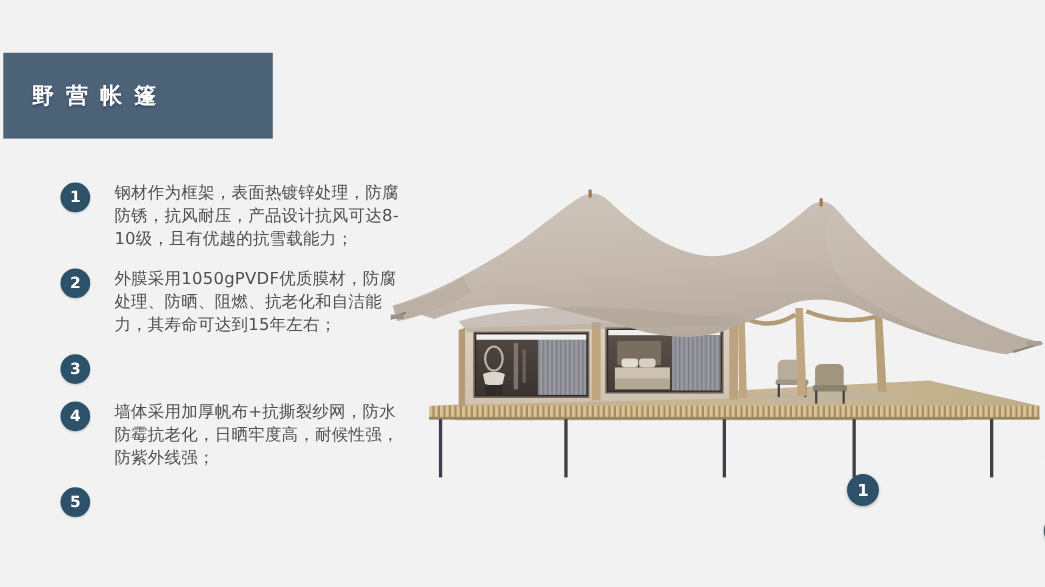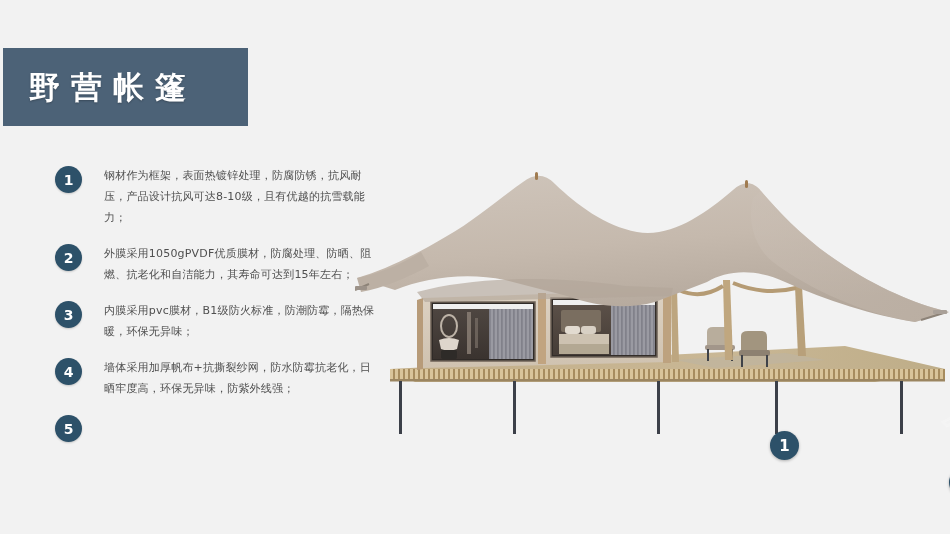--- a/index.html
+++ b/index.html
@@ -26,21 +26,21 @@
     width: 245px;
     height: 78px;
     background: #4c6277;
     display: flex;
     align-items: center;
     box-sizing: border-box;
     padding-left: 26px;
   }
   #title-text {
     color: #ffffff;
-    font-size: 31px;
+    font-size: 20px;
     font-weight: bold;
     letter-spacing: 11px;
     line-height: 1;
     text-shadow: 0 1px 2px rgba(0,0,0,0.25);
   }
 
   
   #feature-list {
     position: absolute;
     left: 55px;
@@ -63,21 +63,21 @@
     font-weight: bold;
     display: flex;
     align-items: center;
     justify-content: center;
     margin-top: 1px;
     box-shadow: 0 1px 2px rgba(0,0,0,0.18);
   }
   .feature-text {
     margin-left: 22px;
     color: #4f4f4f;
-    font-size: 11px;
+    font-size: 15px;
     line-height: 21px;
     letter-spacing: 0.2px;
   }
 
   
   #tent-figure {
     position: absolute;
     left: 355px;
     top: 150px;
     width: 595px;
@@ -150,26 +150,25 @@
       <div class="feature-text">钢材作为框架，表面热镀锌处理，防腐防锈，抗风耐压，产品设计抗风可达8-10级，且有优越的抗雪载能力；</div>
     </div>
 
     <div class="feature-row">
       <div class="feature-badge">2</div>
       <div class="feature-text">外膜采用1050gPVDF优质膜材，防腐处理、防晒、阻燃、抗老化和自洁能力，其寿命可达到15年左右；</div>
     </div>
 
     <div class="feature-row">
       <div class="feature-badge">3</div>
-      <div class="feature-text">内膜采用pvc膜材，B1级防火标准，防潮防霉，隔热保暖，环保无异味；</div>
     </div>
 
     <div class="feature-row">
       <div class="feature-badge">4</div>
-      <div class="feature-text">墙体采用加厚帆布+抗撕裂纱网，防水防霉抗老化，日晒牢度高，环保无异味，防紫外线强；</div>
+      <div class="feature-text">墙体采用加厚帆布+抗撕裂纱网，防水防霉抗老化，日晒牢度高，耐候性强，防紫外线强；</div>
     </div>
 
     <div class="feature-row">
       <div class="feature-badge">5</div>
     </div>
 
   </div>
 
   <div id="tent-figure">
     <svg id="tent-svg" width="595" height="310" viewBox="0 0 595 310">

